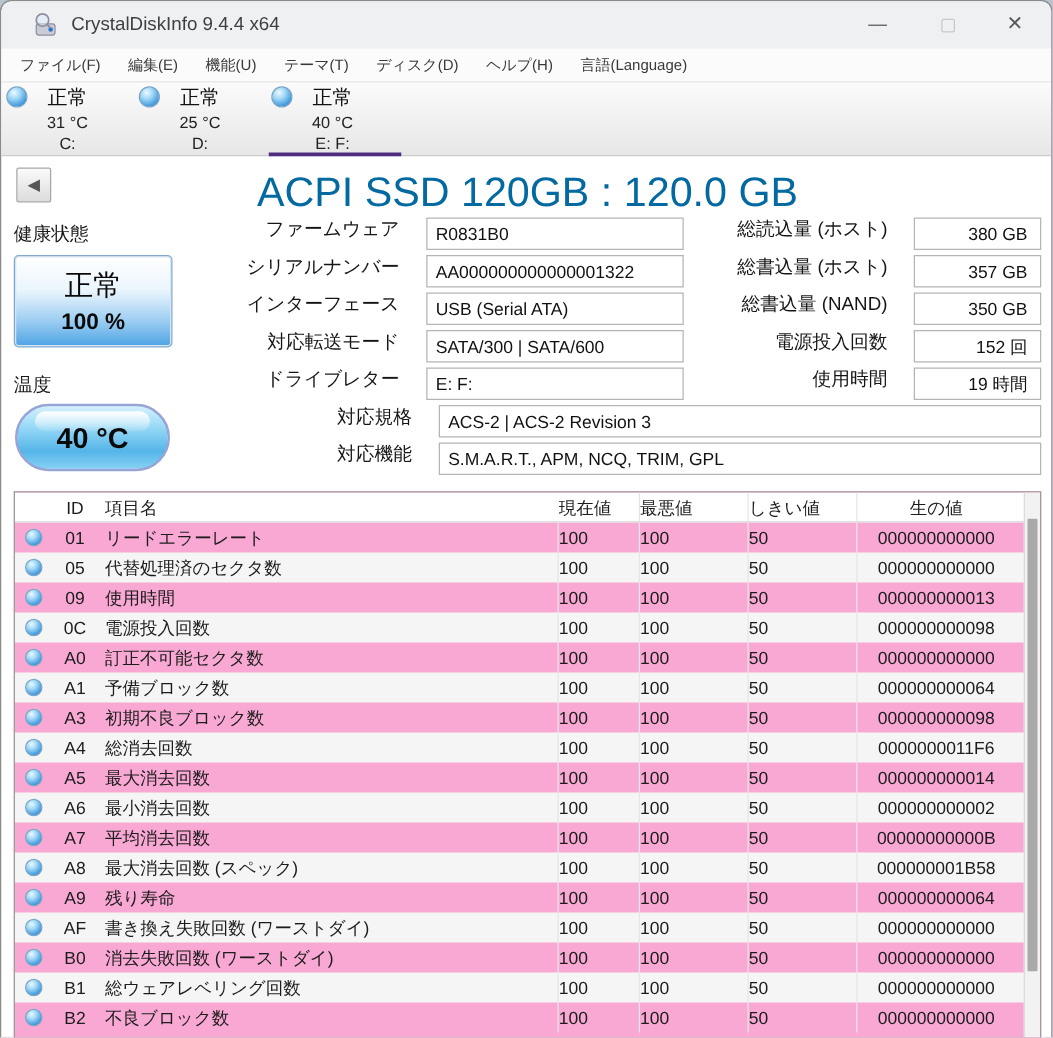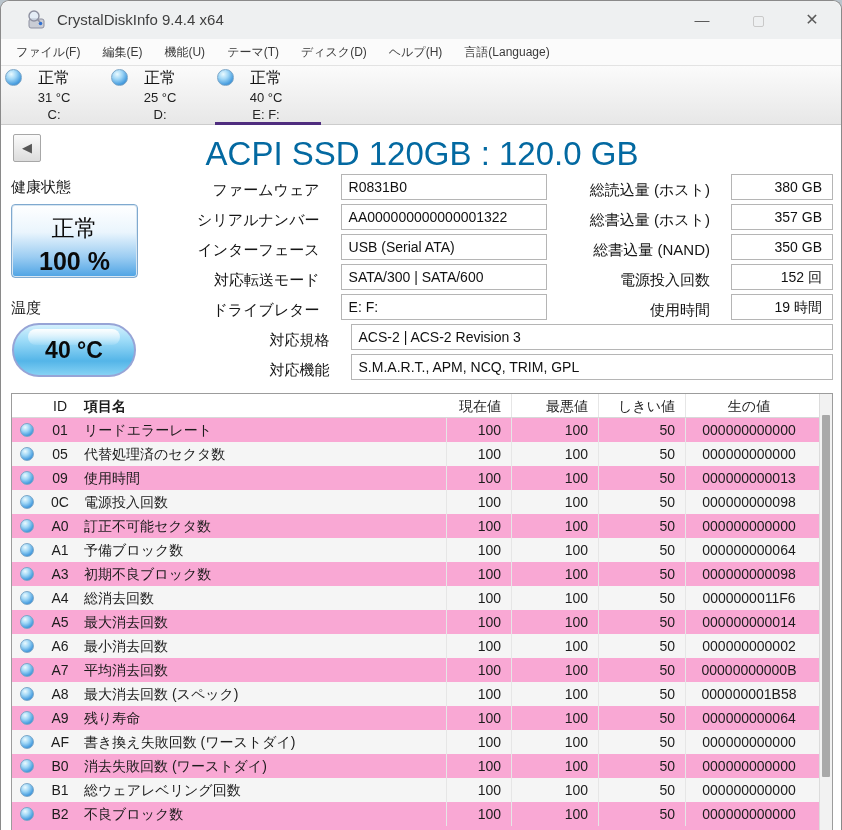--- a/index.html
+++ b/index.html
@@ -54,35 +54,35 @@
   .health-label, .temp-label { position:absolute; left:10px; width:127px;
     font-size:15px; color:#1a1a1a; }
   .health-label { top:177px; }
   .temp-label   { top:298px; }
 
   .health-btn { position:absolute; left:10px; top:203px; width:127px; height:74px;
     border:1px solid #7fa9cf; border-radius:4px; text-align:center;
     background:linear-gradient(180deg,#ffffff 0%,#eaf5fd 38%,#9ccdf2 72%,#4da3e4 100%);
     box-shadow:0 0 0 1px #d7e6f2 inset; }
   .health-btn .status { font-size:23px; color:#0a0a0a; margin-top:8px; }
-  .health-btn .percent { font-size:25px; font-weight:bold; color:#0a0a0a; margin-top:3px; }
+  .health-btn .percent { font-size:18px; font-weight:bold; color:#0a0a0a; margin-top:3px; }
 
   .temp-gauge { position:absolute; left:11px; top:322px; width:124px; height:54px;
     border-radius:27px; border:2px solid #97a4d6;
     background:linear-gradient(180deg,#d4f0fd 0%,#9edcf8 30%,#54b5e8 72%,#86d2f4 100%);
     text-align:center; }
   .temp-gauge::before { content:""; position:absolute; left:14px; top:4px; right:14px;
     height:16px; border-radius:10px;
     background:linear-gradient(rgba(255,255,255,.95), rgba(255,255,255,.1)); }
   .temp-gauge .value { position:relative; font-size:23px; font-weight:bold;
     color:#0a0a0a; line-height:50px; }
 
   
   .fields { position:absolute; display:flex; flex-direction:column; gap:4px; }
-  .fields .field { display:flex; height:26px; align-items:flex-end; gap:21px;margin-left:32px; }
+  .fields .field { display:flex; height:26px; align-items:flex-start; gap:21px;margin-left:32px; }
   .fields .flabel { text-align:right; font-size:15px; color:#151515; white-space:nowrap; }
   .fields .fbox { height:26px; line-height:24px; background:#fff;
     border:1px solid #b5b5b5; font-size:14px; color:#111; white-space:nowrap; overflow:hidden; }
   .fields-left  { left:0;   top:173px; width:546px; }
   .fields-left  .flabel { width:315px; }
   .fields-left  .fbox { width:226px; padding-left:7px; }
   .fields-right { left:546px; top:173px; width:286px; }
   .fields-right .flabel { width:160px; }
   .fields-right .fbox { width:122px; padding-right:10px; text-align:right; }
   .fields-wide  { left:0; top:323px; width:832px; }
@@ -90,27 +90,27 @@
   .fields-wide  .fbox { width:512px; padding-left:7px; }
 
   
   .smart { position:absolute; left:10px; top:392px; width:822px; height:438px;
     border:1px solid #9c9c9c; background:#f9a8d4; overflow:hidden; }
   .srow { display:flex; height:24px; line-height:24px; font-size:14px; color:#1c1c1c; }
   .srow > div { overflow:hidden; white-space:nowrap; }
   .c-orb   { width:30px; display:flex; align-items:center; justify-content:center; }
   .c-id    { width:36px; text-align:center; }
   .c-name  { width:369px; padding-left:6px; border-right:1px solid #e6e6e6; }
-  .c-cur, .c-worst, .c-thr { text-align:right; padding-right:10px; border-right:1px solid #e6e6e6; }
+  .c-cur, .c-worst, .c-thr { text-align:left; padding-right:10px; border-right:1px solid #e6e6e6; }
   .c-cur   { width:65px; }
   .c-worst { width:87px; }
   .c-thr   { width:87px; }
   .c-raw   { width:134px; text-align:center; padding-right:8px; }
   .shead { border-bottom:1px solid #d8d8d8; background:#ffffff; }
-  .shead .c-name { border-right:none;font-weight:bold; }
+  .shead .c-name { border-right:none; }
   .sbody .srow:nth-child(even) { background:#f5f5f5; }
   .row-orb { width:14px; height:14px; border-radius:50%;
     background:radial-gradient(circle at 35% 28%, #eafaff 0%, #9fd6f6 35%, #4a9fe0 70%, #2a6fb8 100%);
     border:1px solid #7aa6c8; }
   .sscroll { position:absolute; right:0; top:0; bottom:0; width:13px;
     background:#f2f2f2; border-left:1px solid #dcdcdc; }
   .sthumb { position:absolute; left:2px; right:2px; top:21px; height:362px;
     background:#a9a9a9; border-radius:1px; }
 </style>
 </head>

